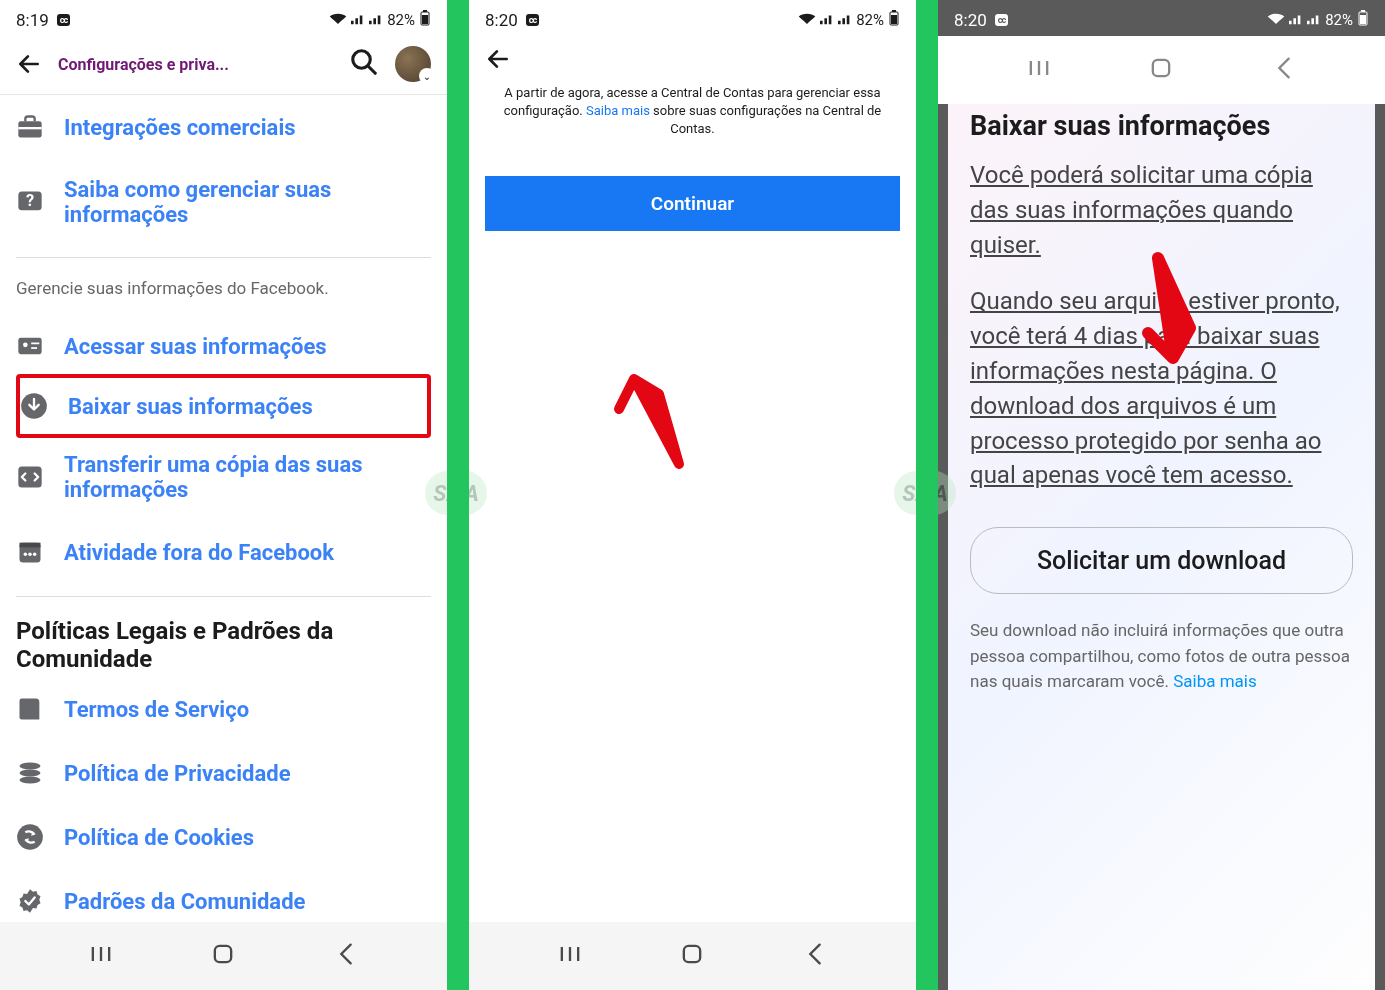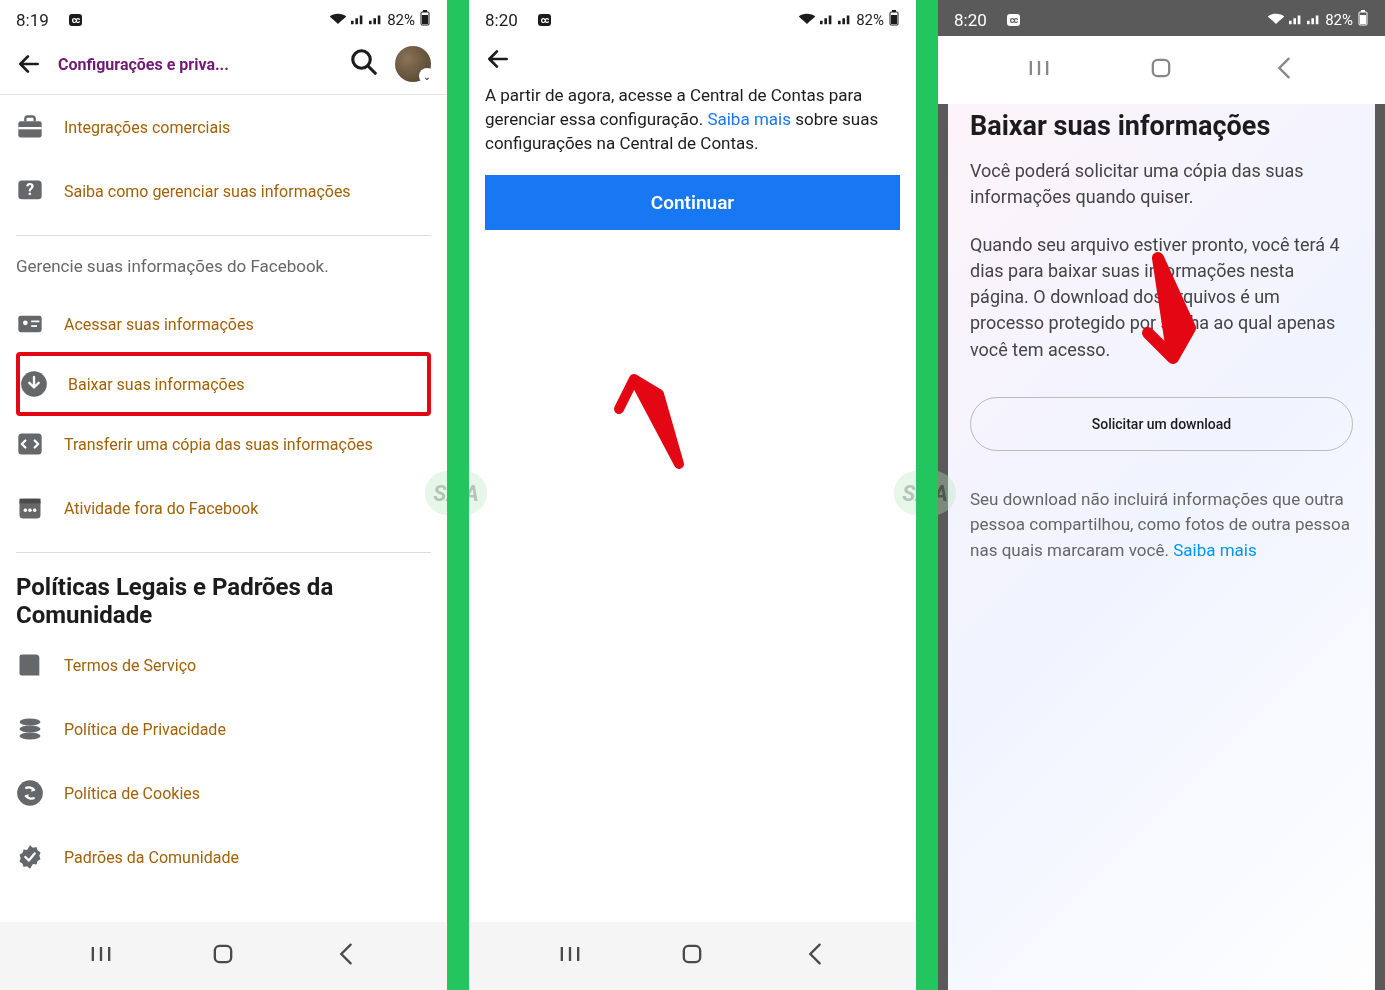--- a/index.html
+++ b/index.html
@@ -4,65 +4,65 @@
   <style>
     * { margin: 0; padding: 0; box-sizing: border-box; font-family: -apple-system, BlinkMacSystemFont, 'Segoe UI', Roboto, Helvetica, Arial, sans-serif; }
     body { background: #22c55e; display: flex; width: 1385px; height: 990px; gap: 22px; padding: 0; }
     .phone { background: #fff; flex: 1; display: flex; flex-direction: column; position: relative; overflow: hidden; }
     
     
     .status-bar { display: flex; justify-content: space-between; align-items: center; padding: 8px 16px 4px; font-size: 17px; font-weight: 400; color: #1c1c1c; height: 36px; }
     .status-bar.dark { background: #5a5a5a; color: #fff; }
     .status-left { display: flex; align-items: center; gap: 8px; }
     .status-right { display: flex; align-items: center; gap: 4px; font-size: 15px; }
-    .cc-icon { background: #1c1c1c; color: #fff; font-size: 9px; padding: 1px 3px; border-radius: 3px; font-weight: 700; letter-spacing: -1px; margin-left: 12px; }
+    .cc-icon { background: #1c1c1c; color: #fff; font-size: 9px; padding: 1px 3px; border-radius: 3px; font-weight: 700; letter-spacing: -1px; }
     .status-bar.dark .cc-icon { background: #fff; color: #5a5a5a; }
     .sig-icon { width: 14px; height: 12px; }
     
     
     .header { display: flex; align-items: center; padding: 10px 16px 12px; gap: 16px; border-bottom: 1px solid #e5e5e5; }
     .header.no-border { border-bottom: none; }
     .back-arrow { font-size: 0; }
     .back-arrow svg { width: 26px; height: 26px; }
     .header-title { flex: 1; font-size: 16px; font-weight: 700; color: #701a75; white-space: nowrap; overflow: hidden; text-overflow: ellipsis; }
     .search-icon { width: 30px; height: 30px; }
     .avatar { width: 36px; height: 36px; border-radius: 50%; background: radial-gradient(circle at 35% 35%, #8b7355, #4a3c2a); position: relative; }
     .avatar-check { position: absolute; bottom: -2px; right: -4px; width: 16px; height: 16px; background: #fff; border-radius: 50%; display: flex; align-items: center; justify-content: center; font-size: 10px; color: #1c1c1c; }
     
     
     .content { flex: 1; overflow-y: auto; padding: 0 16px; }
     
     
     .list-item { display: flex; align-items: center; gap: 20px; padding: 18px 0; }
     .list-icon { width: 28px; height: 28px; color: #65676b; flex-shrink: 0; display: flex; align-items: center; justify-content: center; }
     .list-icon svg { width: 28px; height: 28px; }
-    .list-label { font-size: 16px; font-weight: 400; color: #a16207; }
+    .list-label { font-size: 22px; font-weight: 700; color: #3b82f6; }
     
     .highlighted { border: 4px solid #e30613; border-radius: 4px; padding: 14px 0 14px 0; margin: -4px 0; }
     
     .section-divider { height: 1px; background: #dadde1; margin: 12px 0 20px; }
     
     .section-title { font-size: 24px; font-weight: 700; color: #1c1c1c; margin-bottom: 4px; }
     .section-subtitle { font-size: 17px; color: #65676b; margin-bottom: 16px; }
     
     
     .big-title { font-size: 27px; font-weight: 700; color: #1c1c1c; line-height: 1.3; margin: 20px 0 18px; }
-    .body-text { font-size: 17px; color: #1c1c1c; line-height: 1.4; margin-bottom: 20px; }
+    .body-text { font-size: 13px; color: #1c1c1c; line-height: 1.4; margin-bottom: 37px; text-align: center; }
     .link { color: #1877f2; }
     .primary-btn { background: #1877f2; color: #fff; font-size: 19px; font-weight: 600; padding: 16px; border-radius: 0; text-align: center; border: none; width: 100%; cursor: pointer; }
     
     
     .modal-overlay { background: #5a5a5a; position: absolute; top: 0; left: 0; right: 0; bottom: 0; }
     .modal-sheet { position: absolute; top: 38px; left: 10px; right: 10px; bottom: 0; background: linear-gradient(135deg, #fef3f9 0%, #f0f4ff 50%, #fefefe 100%); border-radius: 24px 24px 0 0; padding: 0 22px; display: flex; flex-direction: column; }
     .modal-header { display: flex; justify-content: space-between; align-items: center; padding: 30px 0 16px; }
     .modal-header .back-arrow svg { width: 26px; height: 26px; }
     .done-link { font-size: 20px; font-weight: 500; color: #1c1c1c; }
     .modal-title { font-size: 27px; font-weight: 700; color: #1c1c1c; margin-bottom: 16px; }
-    .modal-text { font-size: 18px; color: #444; line-height: 1.45; margin-bottom: 22px; }
-    .outline-btn { border: 1px solid #bbb; background: transparent; border-radius: 28px; padding: 18px; font-size: 14px; font-weight: 500; color: #1c1c1c; text-align: center; width: 100%; cursor: pointer; margin: 12px 0 36px; }
+    .modal-text { font-size: 24px; color: #444; line-height: 1.45; margin-bottom: 22px; text-decoration: underline; }
+    .outline-btn { border: 1px solid #bbb; background: transparent; border-radius: 28px; padding: 18px; font-size: 25px; font-weight: 500; color: #1c1c1c; text-align: center; width: 100%; cursor: pointer; margin: 12px 0 24px; }
     .fine-print { font-size: 17px; color: #666; line-height: 1.5; }
     .fine-print .link { color: #0095f6; }
     
     
     .red-arrow { position: absolute; pointer-events: none; }
     .red-arrow svg { display: block; }
     
     
     .nav-bar { display: flex; justify-content: space-around; align-items: center; padding: 18px 40px 22px; background: #f5f5f5; }
     .nav-bar.white { background: #fff; }

